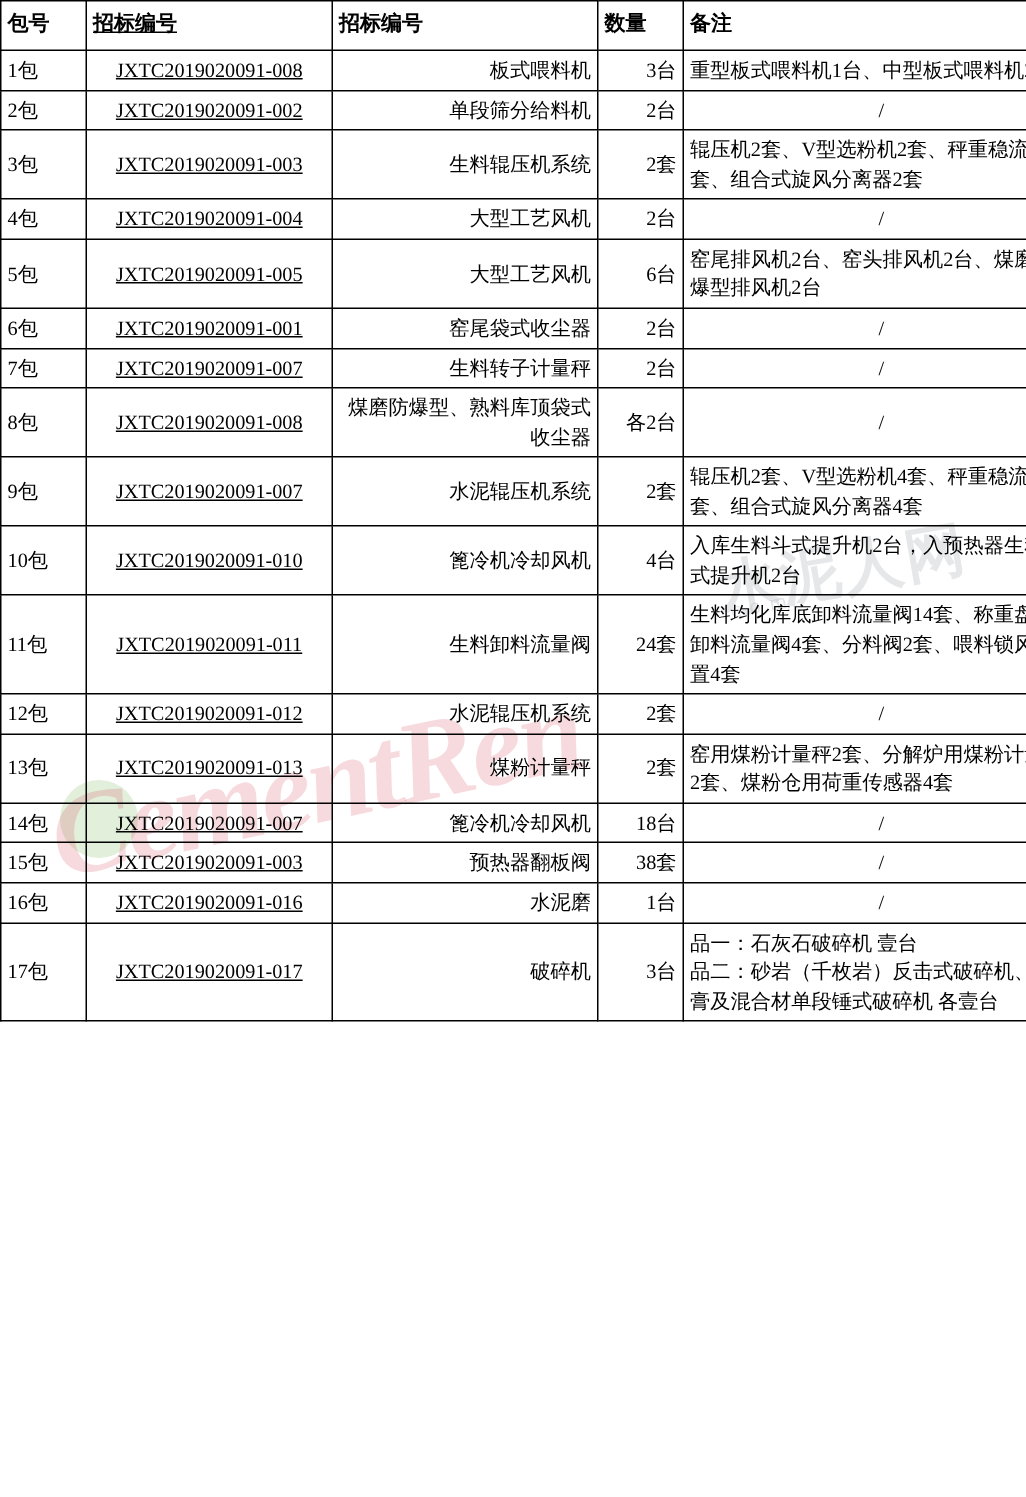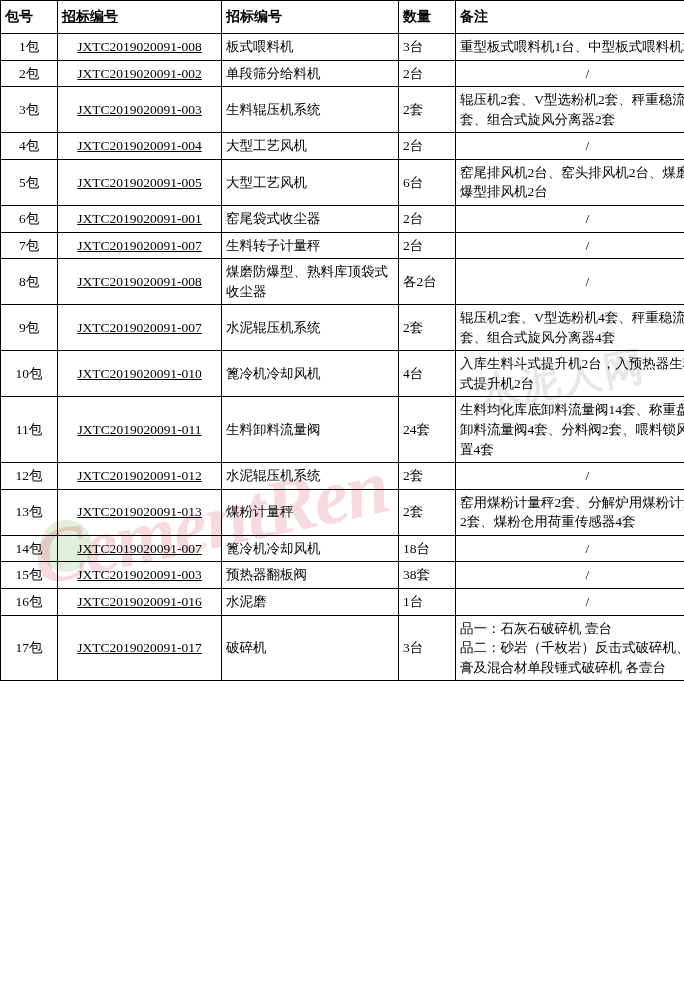--- a/index.html
+++ b/index.html
@@ -29,24 +29,24 @@
     padding: 3px 4px;
     vertical-align: middle;
     background: transparent;
   }
   #bid-table thead th {
     font-weight: bold;
     text-align: left;
     height: 26px;
     font-size: 14px;
   }
-  .col-pkg    { width: 48px;  text-align: center; }
+  .col-pkg    { width: 48px;  text-align: left; }
   .col-code   { width: 155px; text-align: center; font-family: "Liberation Serif", serif; text-decoration: underline; }
-  .col-name   { width: 168px; text-align: left; }
-  .col-qty    { width: 48px;  text-align: left; }
+  .col-name   { width: 168px; text-align: right; }
+  .col-qty    { width: 48px;  text-align: right; }
   .col-remark { width: 255px; text-align: left; }
   .remark-center { text-align: center; }
   .watermark {
     position: absolute;
     z-index: 1;
     pointer-events: none;
     user-select: none;
   }
   .wm-main {
     left: 30px;

